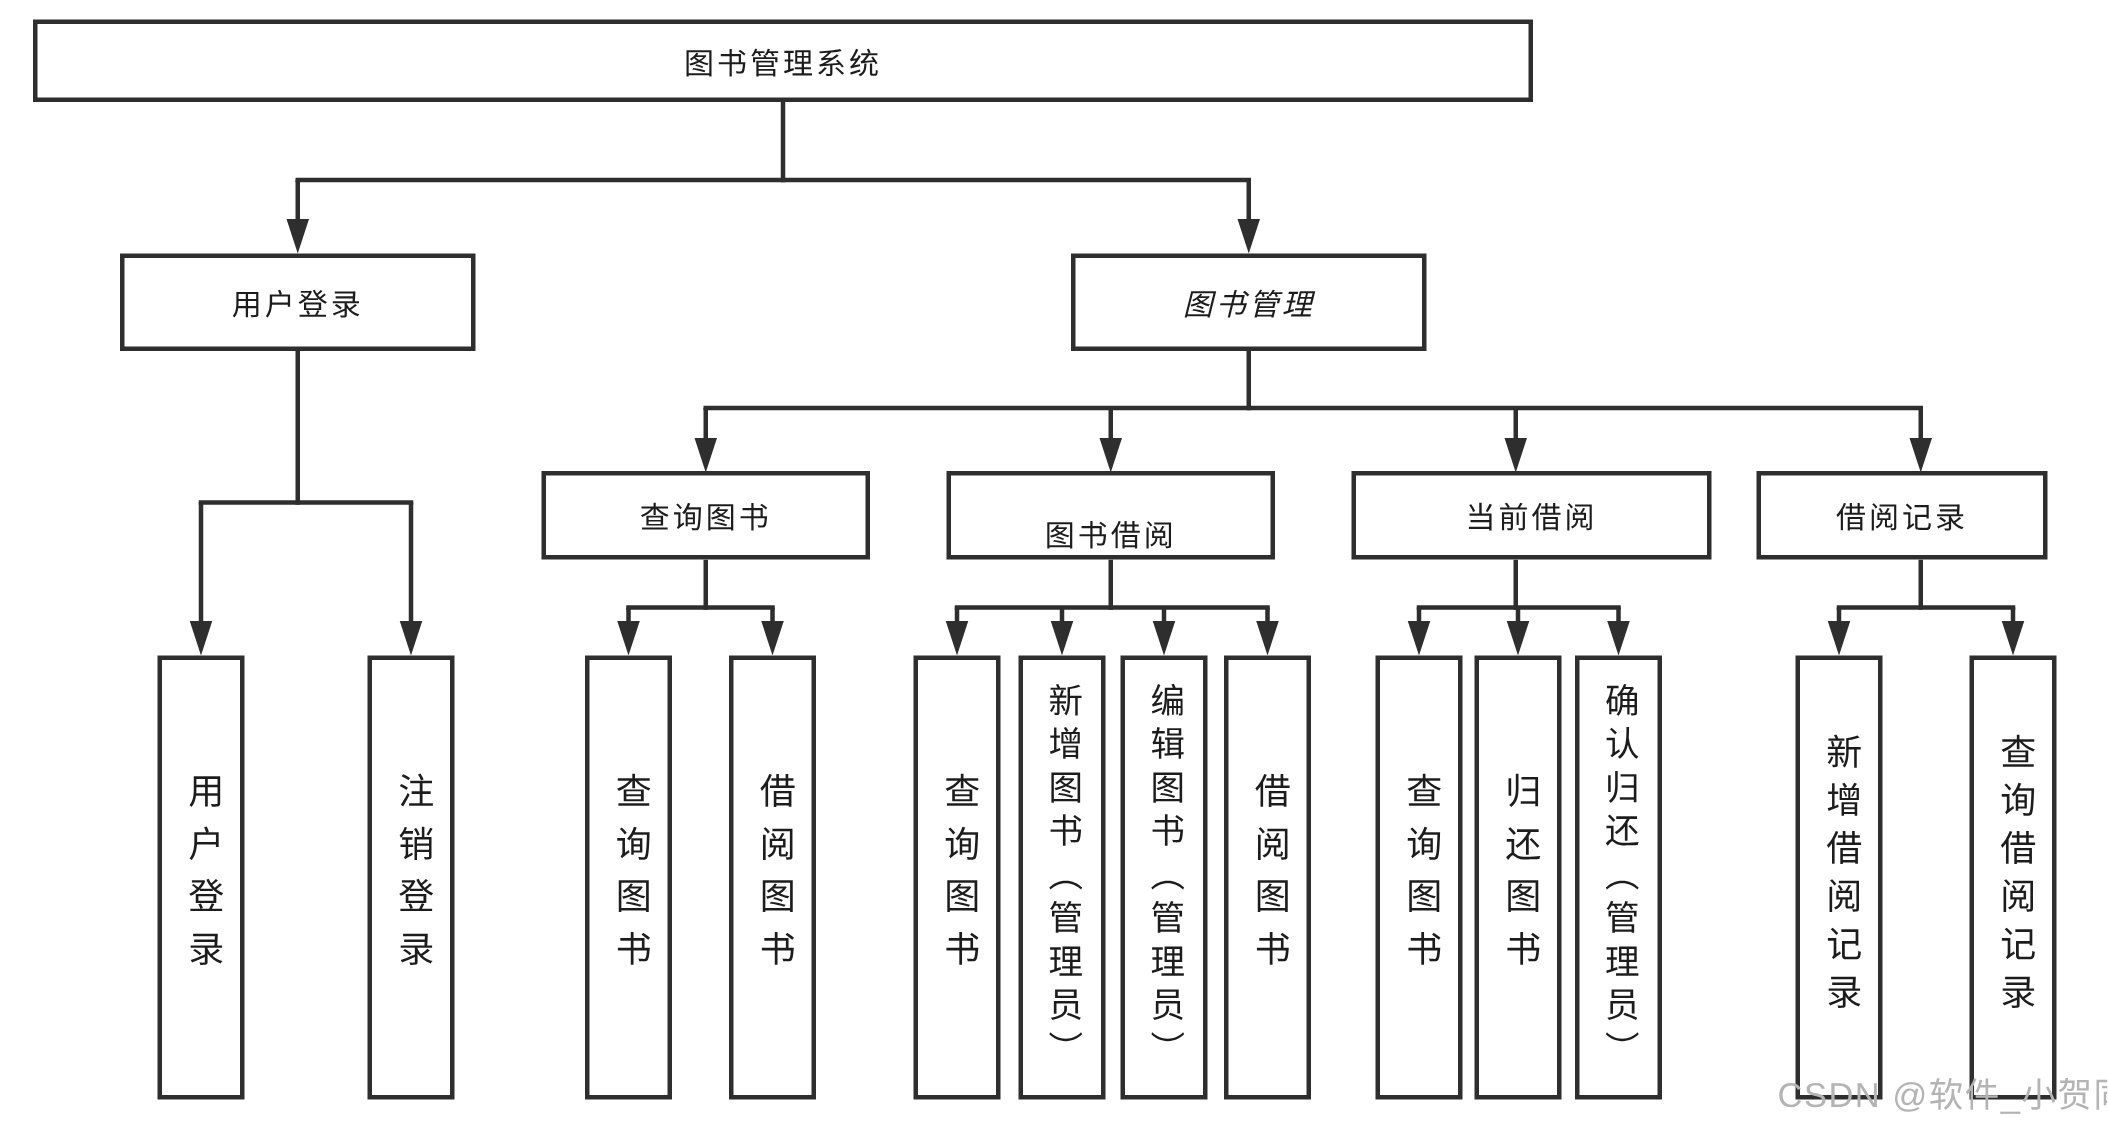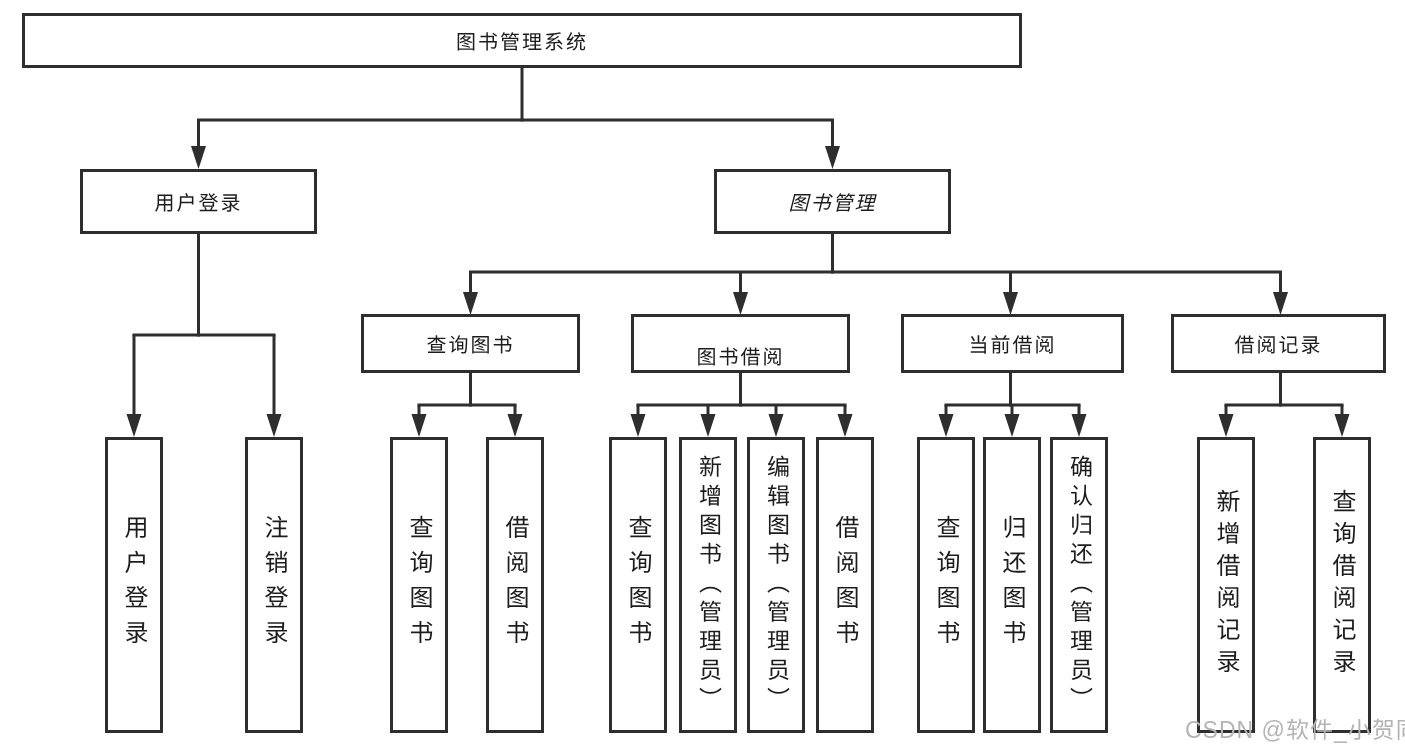--- a/index.html
+++ b/index.html
@@ -141,24 +141,24 @@
   <div class="node" style="left:714px;top:169px;width:237px;height:65px;font-style:italic;">
     <span class="h-label">图书管理</span>
   </div>
 
   <div class="node" style="left:361px;top:314px;width:219px;height:59px;">
     <span class="h-label">查询图书</span>
   </div>
   <div class="node" style="left:631px;top:314px;width:219px;height:59px;align-items:flex-end;">
     <span class="h-label">图书借阅</span>
   </div>
-  <div class="node" style="left:901px;top:314px;width:223px;height:59px;">
+  <div class="node" style="left:901px;top:314px;width:240px;height:59px;">
     <span class="h-label">当前借阅</span>
   </div>
-  <div class="node" style="left:1171px;top:314px;width:215px;height:59px;">
+  <div class="node" style="left:1171px;top:314px;width:194px;height:59px;">
     <span class="h-label">借阅记录</span>
   </div>
 
   <div class="node leaf" style="left:105px;top:437px;width:58px;height:296px;">
     <span>用户登录</span>
   </div>
   <div class="node leaf" style="left:245px;top:437px;width:58px;height:296px;">
     <span>注销登录</span>
   </div>
 

